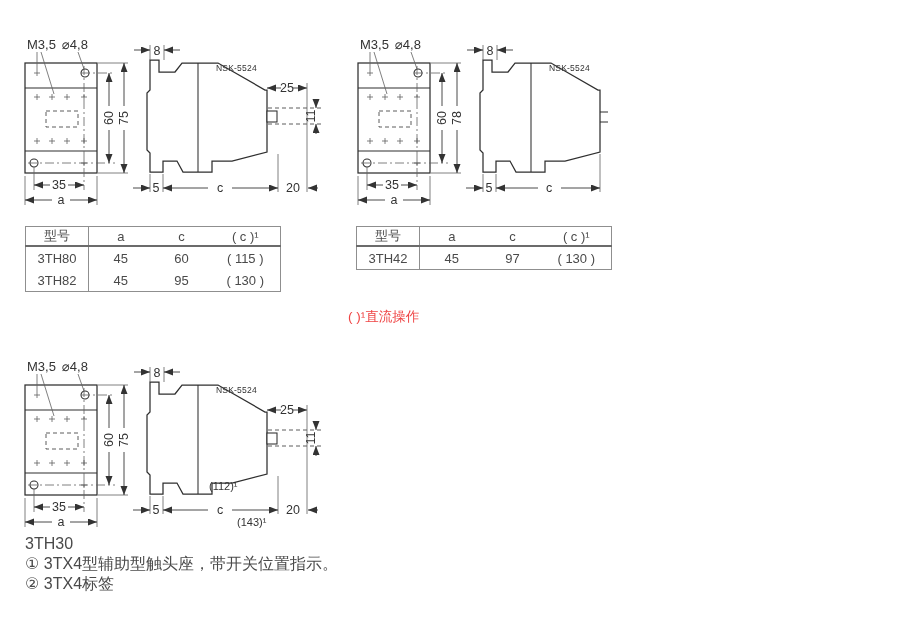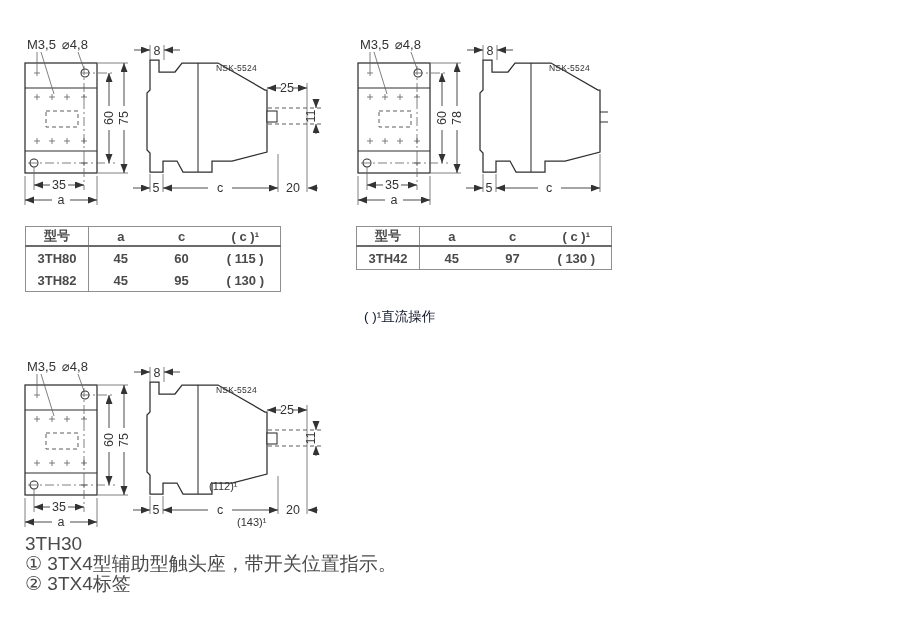--- a/index.html
+++ b/index.html
@@ -15,27 +15,27 @@
   .ds{stroke:#4a4a4a;stroke-width:0.9;fill:none;stroke-dasharray:4 3;}
   .wh{fill:#ffffff;}
   text{fill:#333333;}
   .dt{font-size:12.5px;text-anchor:middle;}
   .lbl{font-size:13px;text-anchor:start;}
   .sm{font-size:8.5px;text-anchor:start;letter-spacing:.2px;}
   .alt{font-size:11px;text-anchor:start;}
   
   table.tbl{position:absolute;border-collapse:collapse;table-layout:fixed;
             font-size:13px;color:#4a4a4a;border:1px solid #8f8f8f;}
-  table.tbl th,table.tbl td{font-weight:bold;text-align:center;padding:0;}
+  table.tbl th,table.tbl td{font-weight:normal;text-align:center;padding:0;}
   table.tbl th{height:18px;border-bottom:2px solid #6b6b6b;}
   table.tbl td{height:22px;}
   table.tbl .c1{border-right:1px solid #8f8f8f;}
   
-  .footnote{position:absolute;left:348px;top:308px;font-size:13.5px;color:#0f172a;margin-left:16px;}
-  .caption{position:absolute;left:25px;top:534px;font-size:19px;color:#4a4a4a;line-height:20px;}
+  .footnote{position:absolute;left:348px;top:308px;font-size:13.5px;color:#ef4444;}
+  .caption{position:absolute;left:25px;top:534px;font-size:16px;color:#4a4a4a;line-height:20px;}
 </style>
 </head>
 <body>
 
 <div id="stage">
 
 <svg width="900" height="627" viewBox="0 0 900 627">
   <defs>
     <marker id="ah" markerWidth="10" markerHeight="8" refX="9" refY="3.5" orient="auto" markerUnits="userSpaceOnUse">
       <path d="M0,0 L9,3.5 L0,7 Z" fill="#333333"></path>

